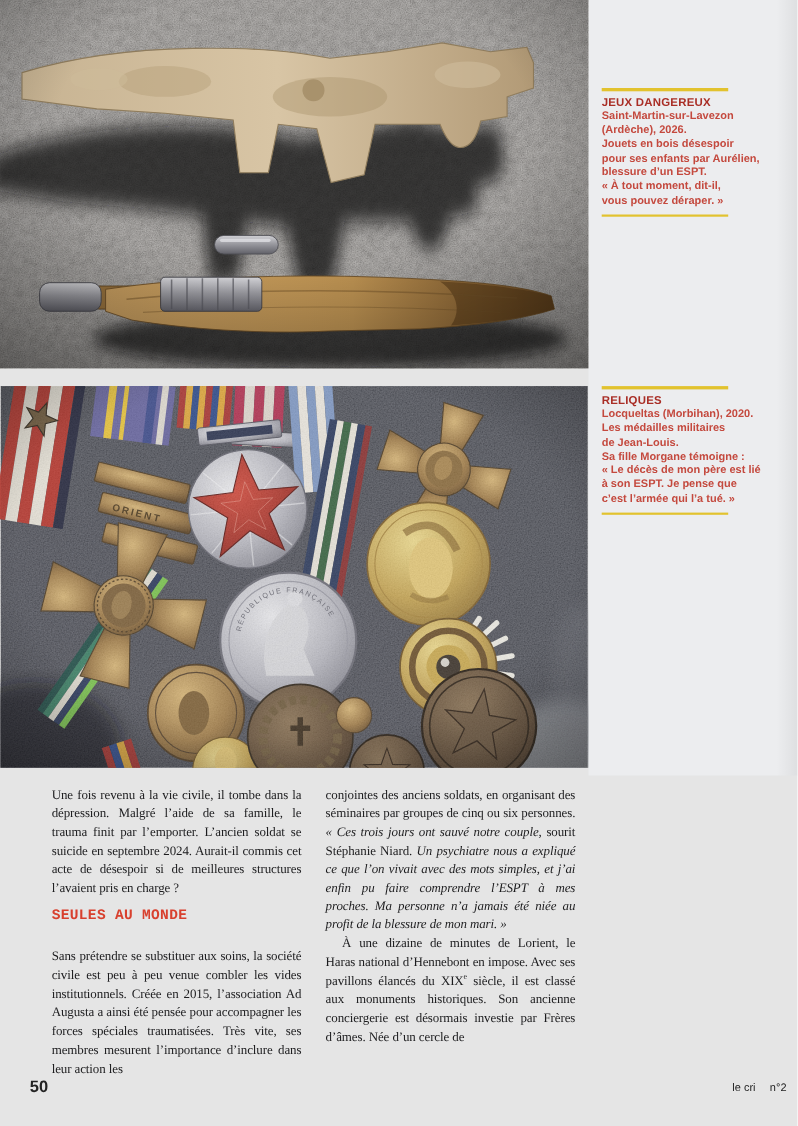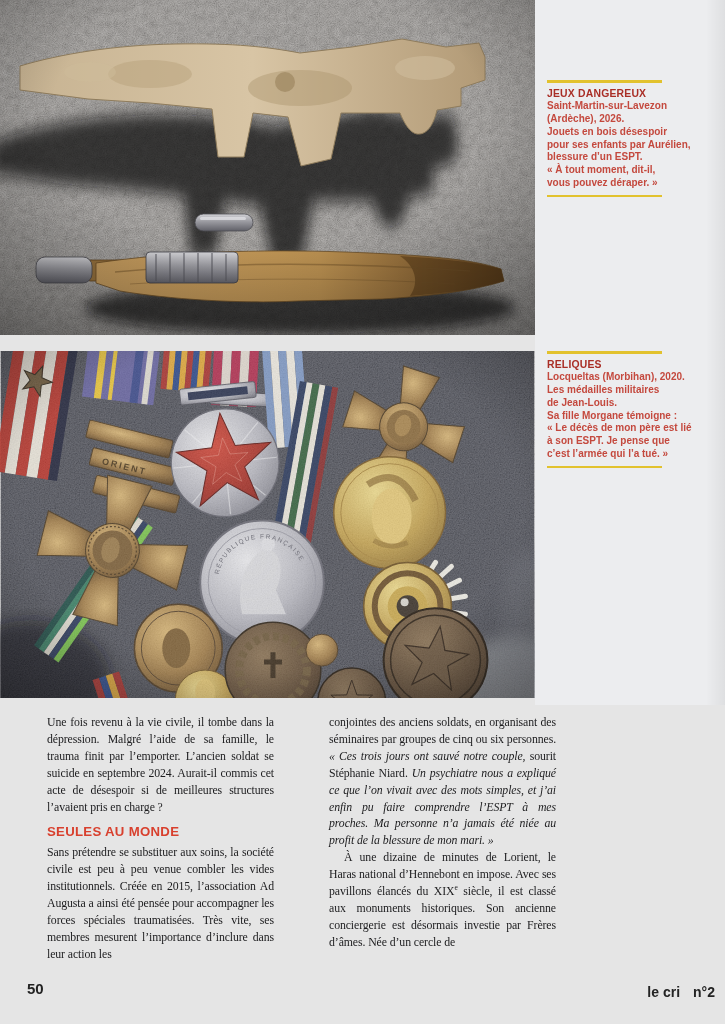--- a/index.html
+++ b/index.html
@@ -19,33 +19,33 @@
         font-size:10px;line-height:12.8px;color:#c4493e;}
   .caption .cap-line{white-space:nowrap;}
   .caption .rule{width:115px;height:2.5px;background:#e2c22e;margin:0 0 5px 0;}
   .caption .rule.bottom{margin:5px 0 0 0;}
   .cap-title{color:#a92e26;font-size:10.4px;letter-spacing:0.2px;white-space:nowrap;}
   .caption1{top:80px;}
   .caption2{top:351px;}
   
   .col{position:absolute;top:714px;width:227px;}
   .col-left{left:47px;}
-  .col-right{left:296px;margin-left:33px;}
+  .col-right{left:296px;}
   .col p{margin:0;text-align:justify;font-size:11.8px;line-height:16.9px;
         letter-spacing:-0.1px;color:#1c1c1e;hyphens:auto;}
-  .col .head3{margin:9px 0 5px 0;font-family:Liberation Sans, sans-serif;
+  .col .head3{margin:9px 0 22px 0;font-family:Liberation Mono, monospace;
         font-weight:700;font-size:13.2px;letter-spacing:0.3px;color:#d8402e;}
   .p-indent{text-indent:15px;}
   .col em{font-style:italic;}
   .col sup{font-size:7.5px;line-height:0;vertical-align:super;}
   
   .pagenum{position:absolute;left:27px;top:980px;font-family:"Liberation Sans",sans-serif;
         font-weight:700;font-size:15px;color:#232323;}
   .brand{position:absolute;right:10px;top:984px;font-family:"Liberation Sans",sans-serif;
-        font-weight:700;font-size:14px;color:#232323;}
+        font-weight:400;font-size:10px;color:#232323;}
   .brand .issue{margin-left:13px;}
 </style>
 </head>
 <body>
 
 <div class="page">
 
   <div class="gray-panel"></div>
 
   <figure class="photo photo1">

